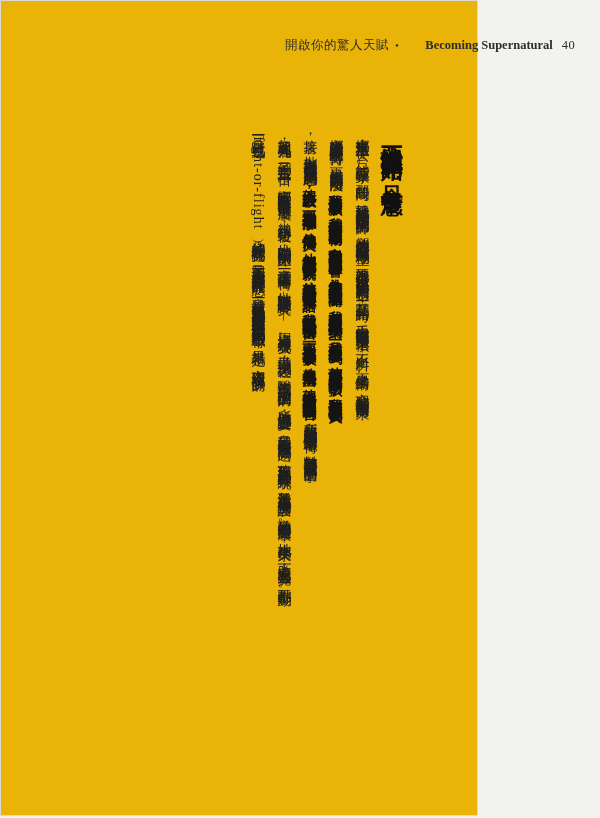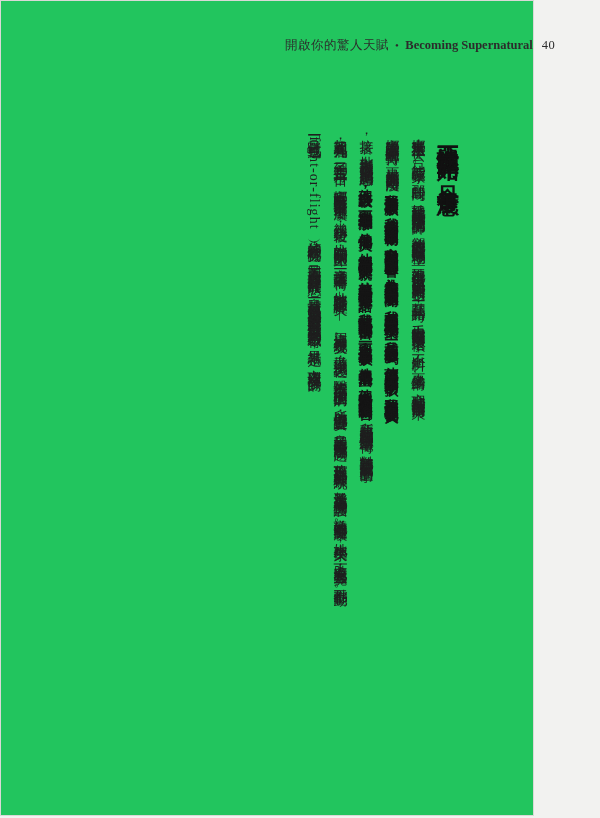--- a/index.html
+++ b/index.html
@@ -3,35 +3,35 @@
 <meta charset="utf-8">
 <style>
   html,body{margin:0;padding:0;}
   body{
     width:600px;height:818px;position:relative;
     background:#f2f2f0;
     font-family:"Liberation Serif", serif;
     overflow:hidden;
   }
   .page{
-    position:absolute;left:0;top:0;width:534px;height:816px;
-    background:#22c55e;border:1px solid #d9d9d6;
+    position:absolute;left:0;top:0;width:478px;height:816px;
+    background:#eab308;border:1px solid #d9d9d6;
     box-sizing:border-box;
     text-decoration:underline;
   }
   
   .running-head{
     position:absolute;top:36px;left:284px;
     display:flex;align-items:baseline;
     font-size:12.5px;color:#2c2c2c;white-space:nowrap;
     letter-spacing:0.5px;
   }
   .running-head .cjk{font-weight:400;}
   .running-head .dot{margin:0 6px;font-size:11px;}
-  .running-head .en{font-weight:700;letter-spacing:0;}
+  .running-head .en{font-weight:700;letter-spacing:0;margin-left:20px;}
   .running-head .folio{margin-left:9px;font-weight:400;}
   
   .content{
     position:absolute;top:97px;right:68px;height:710px;
     writing-mode:vertical-rl;text-orientation:mixed;
     color:#1f1f1f;
   }
   .section-title{
     margin:0;
     font-family:"Liberation Sans", sans-serif;

